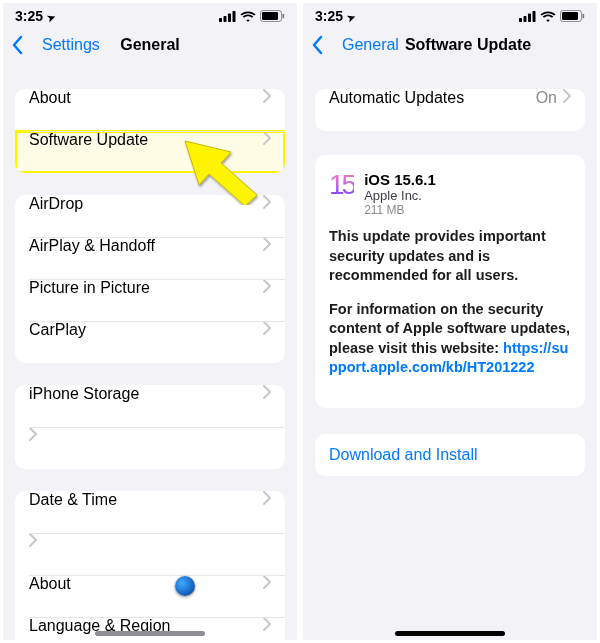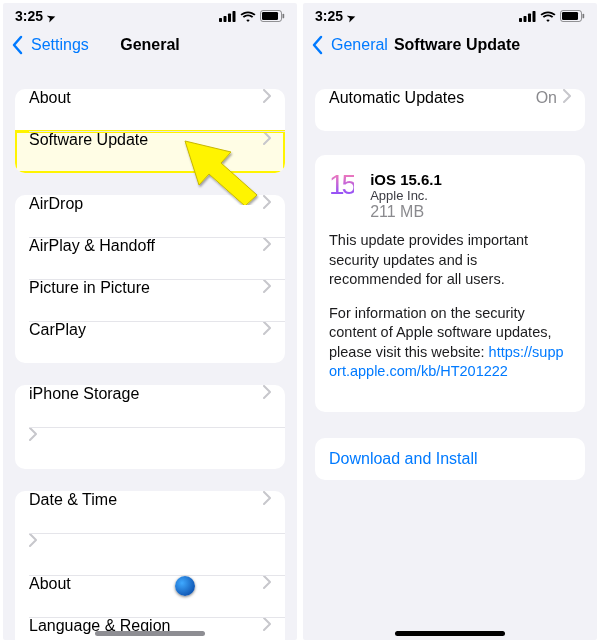--- a/index.html
+++ b/index.html
@@ -10,39 +10,39 @@
     --sec:#8a8a8e;
     --link:#007aff;
     --hl:#fff400;
   }
   *{box-sizing:border-box;font-family:-apple-system,Helvetica,Arial,sans-serif;}
   body{margin:0;background:#fff;width:600px;height:643px;display:flex;gap:6px;padding:3px;}
   .phone{flex:1;background:var(--bg);border-radius:2px;overflow:hidden;display:flex;flex-direction:column;position:relative;}
   .status{height:20px;display:flex;align-items:center;justify-content:space-between;padding:6px 12px 0;font-size:14px;font-weight:600;}
   .status .r{display:flex;align-items:center;gap:4px;}
   .nav{display:flex;align-items:center;height:44px;position:relative;padding:0 8px;}
-  .back{color:var(--link);font-size:16px;display:flex;align-items:center;gap:8px;cursor:pointer;}
+  .back{color:var(--link);font-size:16px;display:flex;align-items:center;gap:19px;cursor:pointer;}
   .nav-title{position:absolute;left:0;right:0;text-align:center;font-size:16px;font-weight:600;pointer-events:none;}
   .nav-title.left-title{position:static;margin-left:6px;text-align:left;pointer-events:none;}
   .scroll{flex:1;overflow:hidden;padding:0 12px;}
   .group{background:var(--card);border-radius:10px;margin-top:22px;overflow:hidden;}
   .row{display:flex;align-items:flex-start;height:42px;padding:0 14px;position:relative;cursor:pointer;}
   .row + .row::before{content:"";position:absolute;left:14px;right:0;top:0;height:1px;background:var(--sep);}
   .row .lbl{font-size:16px;color:var(--text);flex:1;}
   .row .val{font-size:16px;color:var(--sec);margin-right:6px;}
   .chev{color:#c7c7cc;}
   .highlight{outline:3px solid var(--hl);outline-offset:-2px;background:#fffde5;}
   .update-card{background:var(--card);border-radius:10px;margin-top:24px;padding:16px 14px;}
-  .uhdr{display:flex;gap:16px;margin-bottom:10px;}
+  .uhdr{display:flex;gap:10px;margin-bottom:10px;}
   .uicon{font-size:28px;font-weight:300;letter-spacing:-3px;background:linear-gradient(180deg,#ff7fb0 0%,#8a4dff 50%,#3fb4ff 100%);-webkit-background-clip:text;color:transparent;line-height:1;}
   .uinfo .t{font-size:15px;font-weight:600;}
   .uinfo .s{font-size:13px;color:#3c3c43;}
-  .uinfo .sz{font-size:16px;color:var(--sec);}
+  .uinfo .sz{font-size:12px;color:var(--sec);}
   .udesc{font-size:14.5px;line-height:1.35;color:#1c1c1e;}
-  .udesc p{margin:4px 0 14px;}
+  .udesc p{margin:4px 0 14px;font-weight:bold;}
   .udesc a{color:var(--link);text-decoration:none;word-break:break-all;}
   .action{background:var(--card);border-radius:10px;margin-top:26px;padding:12px 14px;color:var(--link);font-size:16px;cursor:pointer;}
   .arrow-annot{position:absolute;pointer-events:none;}
   .home-ind{position:absolute;bottom:4px;left:50%;transform:translateX(-50%);width:110px;height:5px;background:#000;border-radius:3px;}
   svg{display:block;}
   .cursor-dot{width:20px;height:20px;border-radius:50%;background:radial-gradient(circle at 35% 35%,#3fa9ff,#003a99);position:absolute;box-shadow:0 1px 3px rgba(0,0,0,.5);}
 </style>
 </head>
 <body>
 

